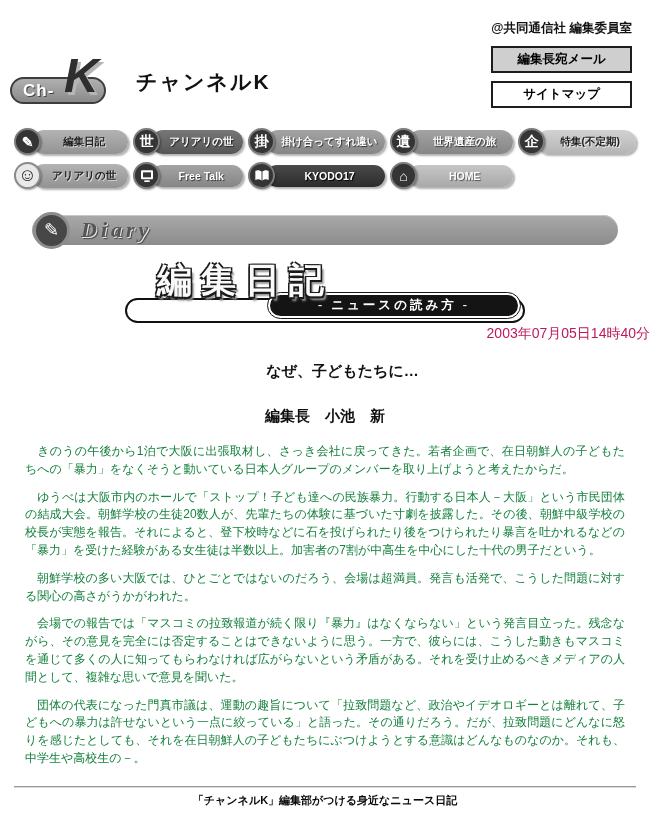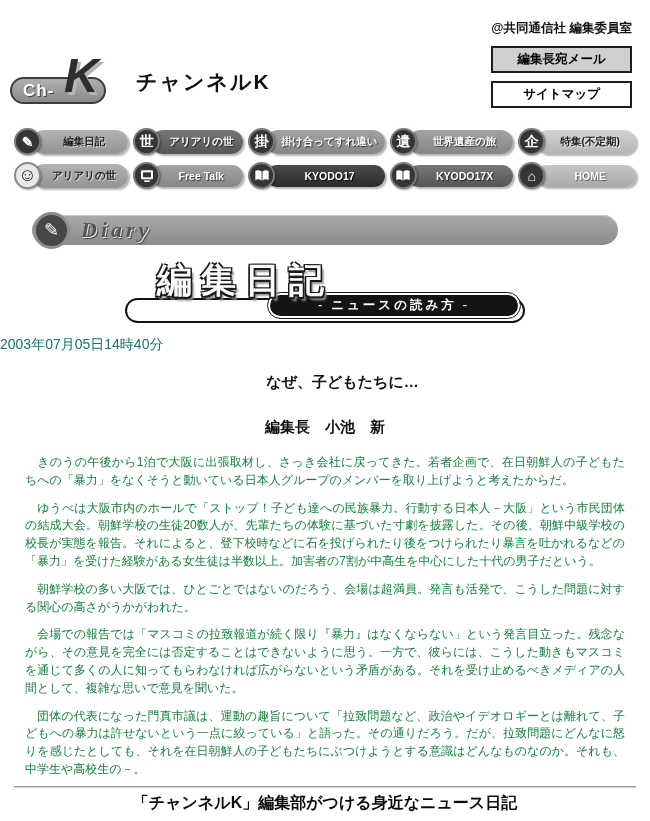--- a/index.html
+++ b/index.html
@@ -107,30 +107,30 @@
   .tb-title {
     position:absolute; left:32px; top:-4px; z-index:2;
     font-family:"Liberation Serif", serif; font-weight:bold;
     font-size:35px; letter-spacing:9px; color:#fafafa; line-height:1;
     text-shadow:-1.5px -1.5px 0 #1a1a1a, 1.5px -1.5px 0 #1a1a1a,
                 -1.5px 1.5px 0 #1a1a1a, 1.5px 1.5px 0 #1a1a1a,
                  3px 4px 2px #8f8f8f;
   }
 
   
-  .a-date   { text-align:left; margin-top:13px; font-size:14px; color:#0f766e; }
+  .a-date   { text-align:right; margin-top:2px; font-size:14px; color:#be185d; }
   .a-title  { text-align:center; margin-top:19px; font-size:15px; font-weight:bold;margin-left:35px; }
   .a-author { text-align:center; margin-top:26px; font-size:15px; font-weight:bold; }
   .body-text { padding:17px 25px 0 25px; font-size:12px; line-height:17.8px; color:#15803d; }
   .body-text p { margin-bottom:10px; text-align:justify; }
 
   
   .footer { position:absolute; left:14px; right:14px; top:786px; text-align:center; }
   .footer-rule { border-top:1px solid #9a9a9a; box-shadow:0 1px 0 #d8d8d8; margin-bottom:6px; }
-  .footer-text { font-size:16px; font-weight:bold; color:#0a0a0a; }
+  .footer-text { font-size:11px; font-weight:bold; color:#0a0a0a; }
 </style>
 </head>
 <body>
 
 <div class="page">
 
   <div class="header">
     <div class="logo-area">
       <div class="logo">
         <div class="logo-k">K</div>
@@ -185,29 +185,20 @@
     <div class="nav-btn">
       <span class="nav-icon">
           <svg viewBox="0 0 24 24">
             <path d="M2 4.5 C5.5 2.8 9 3.4 12 6 C15 3.4 18.5 2.8 22 4.5 L22 18 C18.5 16.2 15 16.8 12 19.2 C9 16.8 5.5 16.2 2 18 Z" fill="#fff"></path>
             <line x1="12" y1="6" x2="12" y2="19" stroke="#353535" stroke-width="1.4"></line>
           </svg>
         </span>
       <span class="nav-pill p-darker">KYODO17</span>
     </div>
     <div class="nav-btn">
-      <span class="nav-icon">
-          <svg viewBox="0 0 24 24">
-            <path d="M2 4.5 C5.5 2.8 9 3.4 12 6 C15 3.4 18.5 2.8 22 4.5 L22 18 C18.5 16.2 15 16.8 12 19.2 C9 16.8 5.5 16.2 2 18 Z" fill="#fff"></path>
-            <line x1="12" y1="6" x2="12" y2="19" stroke="#353535" stroke-width="1.4"></line>
-          </svg>
-        </span>
-      <span class="nav-pill p-dark">KYODO17X</span>
-    </div>
-    <div class="nav-btn">
       <span class="nav-icon">⌂</span>
       <span class="nav-pill p-home">HOME</span>
     </div>
   </div>
 
   <div class="diary-bar">
     <div class="diary-circle">✎</div>
     <div class="diary-label">Diary</div>
   </div>
 

